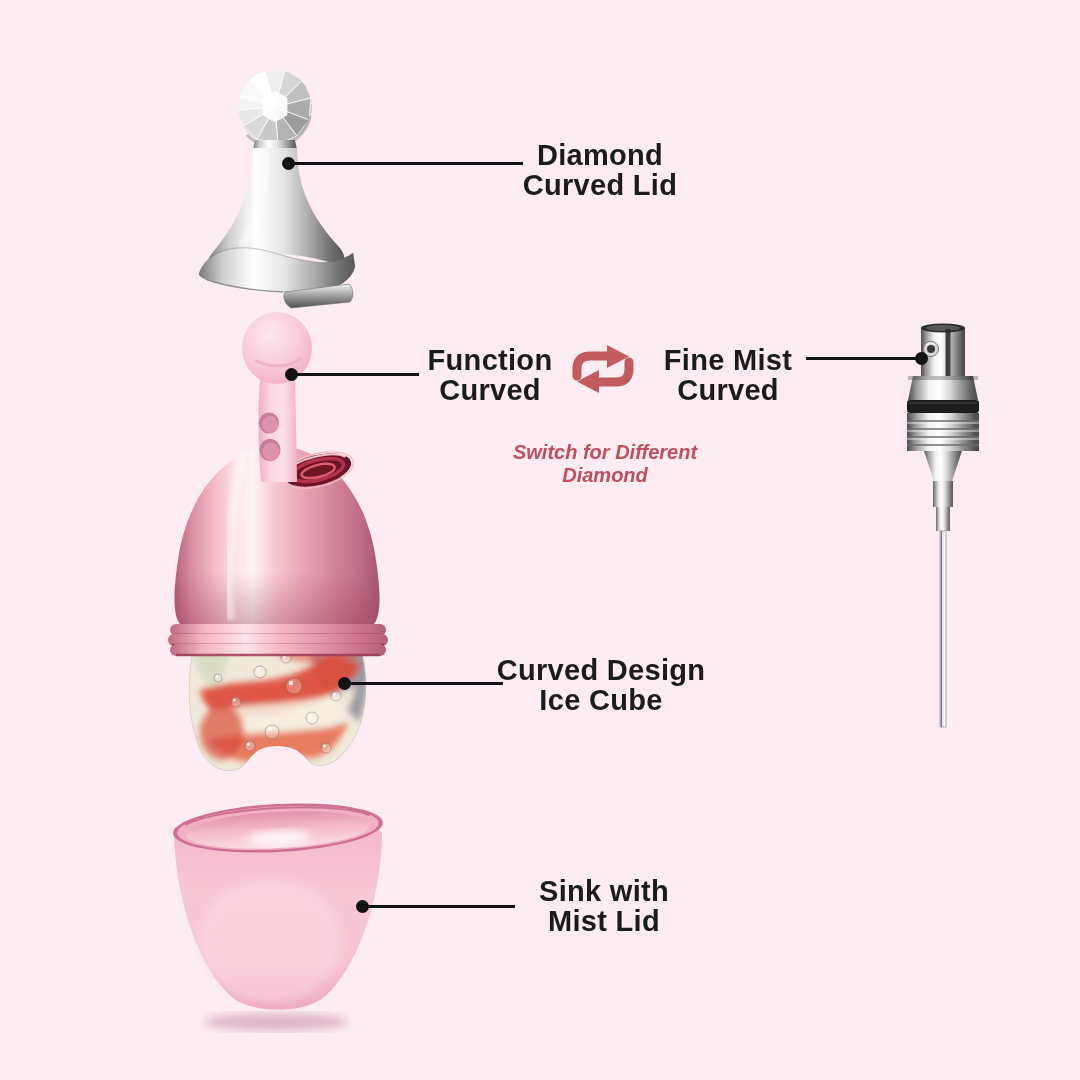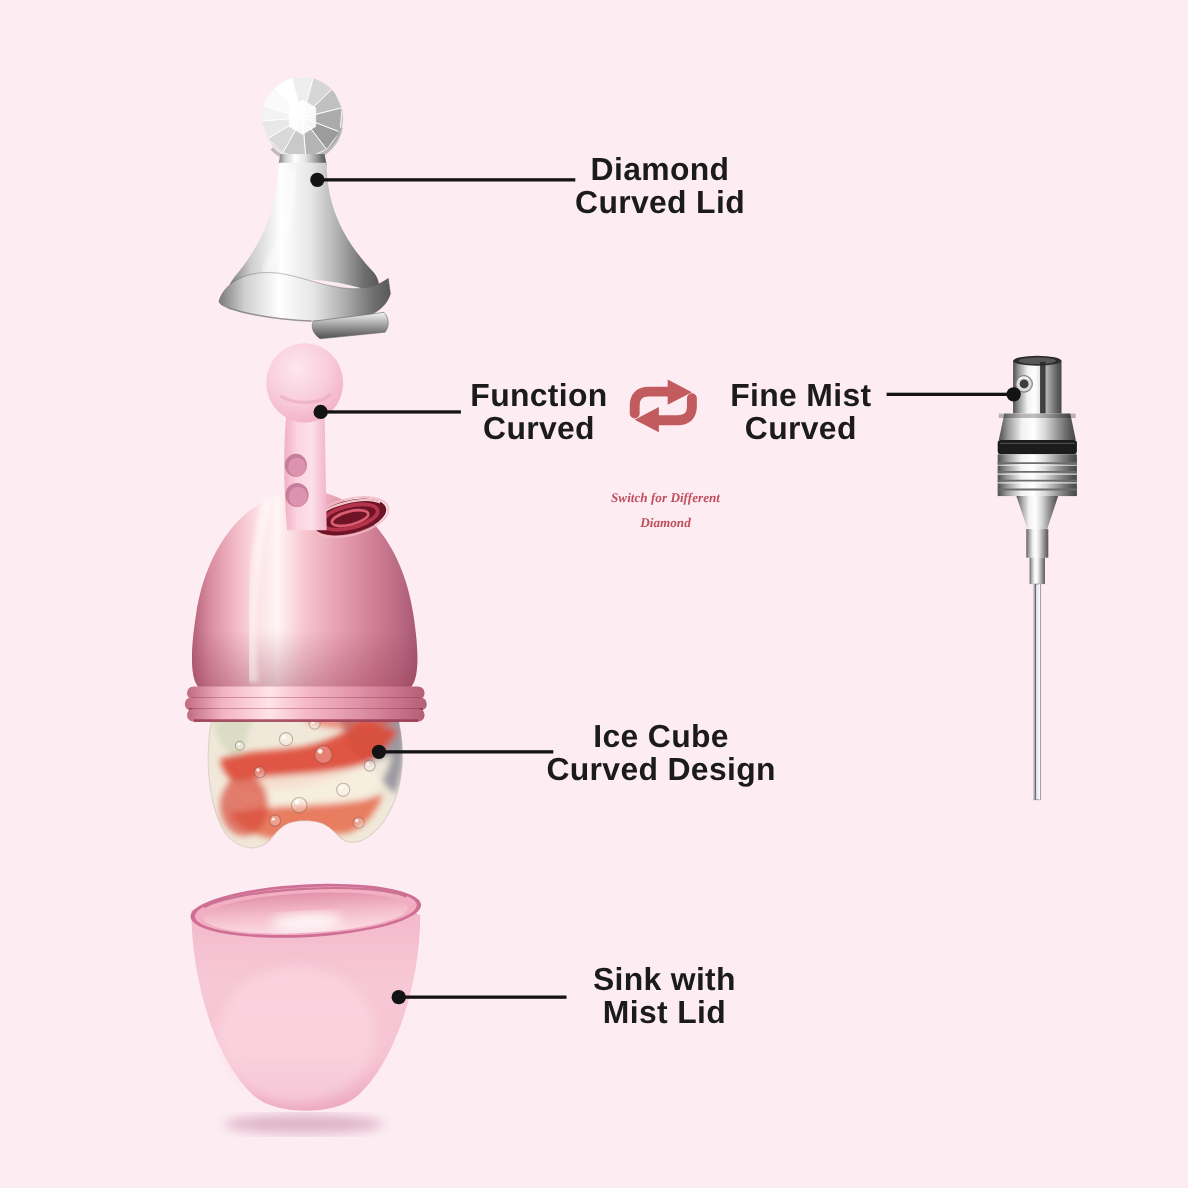--- a/index.html
+++ b/index.html
@@ -17,23 +17,22 @@
   .dot-r{right:-6px;}
   .label{
     position:absolute;transform:translateX(-50%);
     text-align:center;color:#1b1b1e;
     font-size:29px;line-height:30px;font-weight:bold;letter-spacing:.3px;
     white-space:nowrap;
   }
   .caption{
     position:absolute;transform:translateX(-50%);
     text-align:center;color:#c04f5e;
-    font-size:12px;line-height:23px;font-weight:bold;font-style:italic;
+    font-size:20px;line-height:23px;font-weight:bold;font-style:italic;
     white-space:nowrap;
-    font-family:Liberation Serif, serif;
   }
 </style>
 </head>
 <body>
 
 <div class="canvas">
 
   <svg class="art" style="left:160px;top:440px" width="235" height="345" viewBox="0 0 235 345">
     <defs>
       <linearGradient id="metalPink" x1="0" y1="0" x2="1" y2="0">
@@ -338,22 +337,22 @@
     <div>Function</div>
     <div>Curved</div>
   </div>
 
   <div class="label" style="left:728px;top:345px">
     <div>Fine Mist</div>
     <div>Curved</div>
   </div>
 
   <div class="label" style="left:601px;top:655px">
+    <div>Curved Design</div>
     <div>Ice Cube</div>
-    <div>Curved Design</div>
   </div>
 
   <div class="label" style="left:604px;top:876px">
     <div>Sink with</div>
     <div>Mist Lid</div>
   </div>
 
   <svg class="art" style="left:568px;top:340px" width="70" height="58" viewBox="0 0 70 58">
     <path d="M9,36 L9,29 Q9,16 22,16 L43,16" fill="none" stroke="#c25b5e" stroke-width="9" stroke-linecap="round" stroke-linejoin="round"></path>
     <path d="M39,5 L61,16.5 L39,28 Z" fill="#c25b5e"></path>

